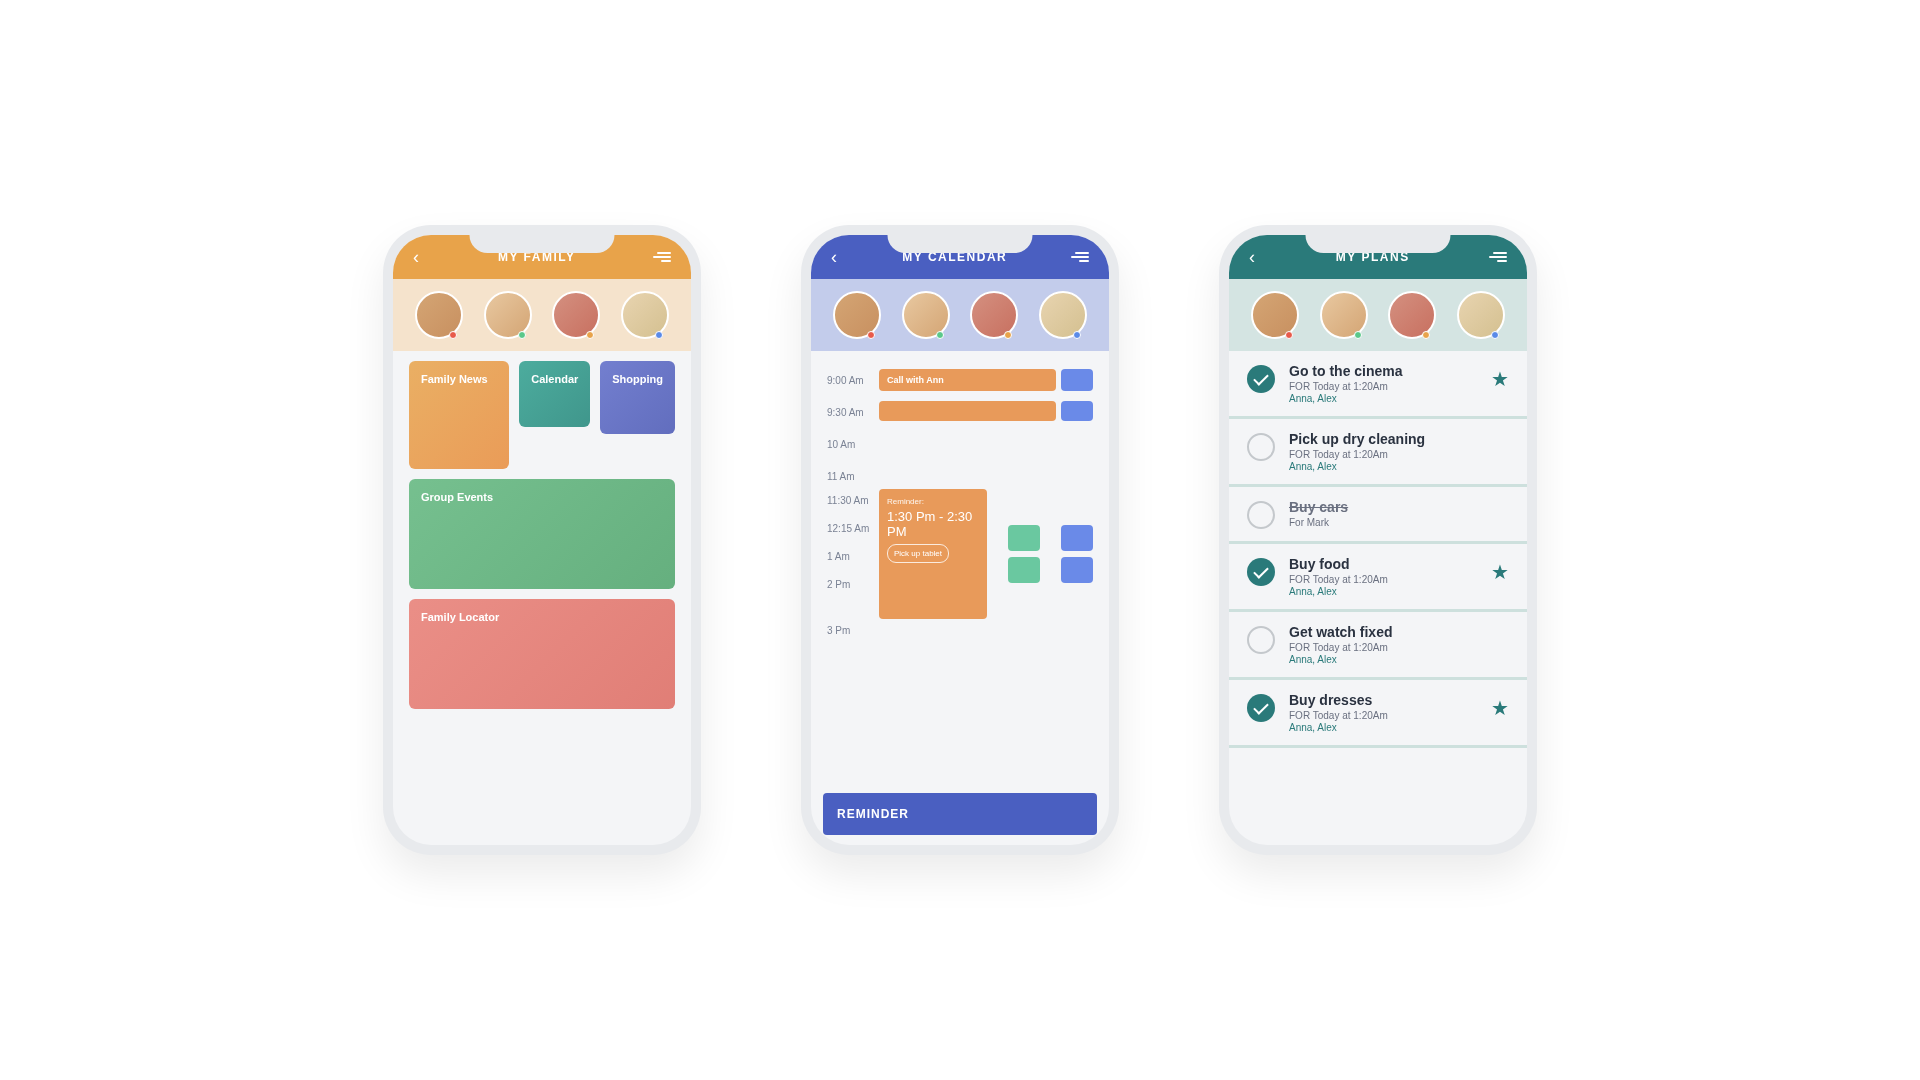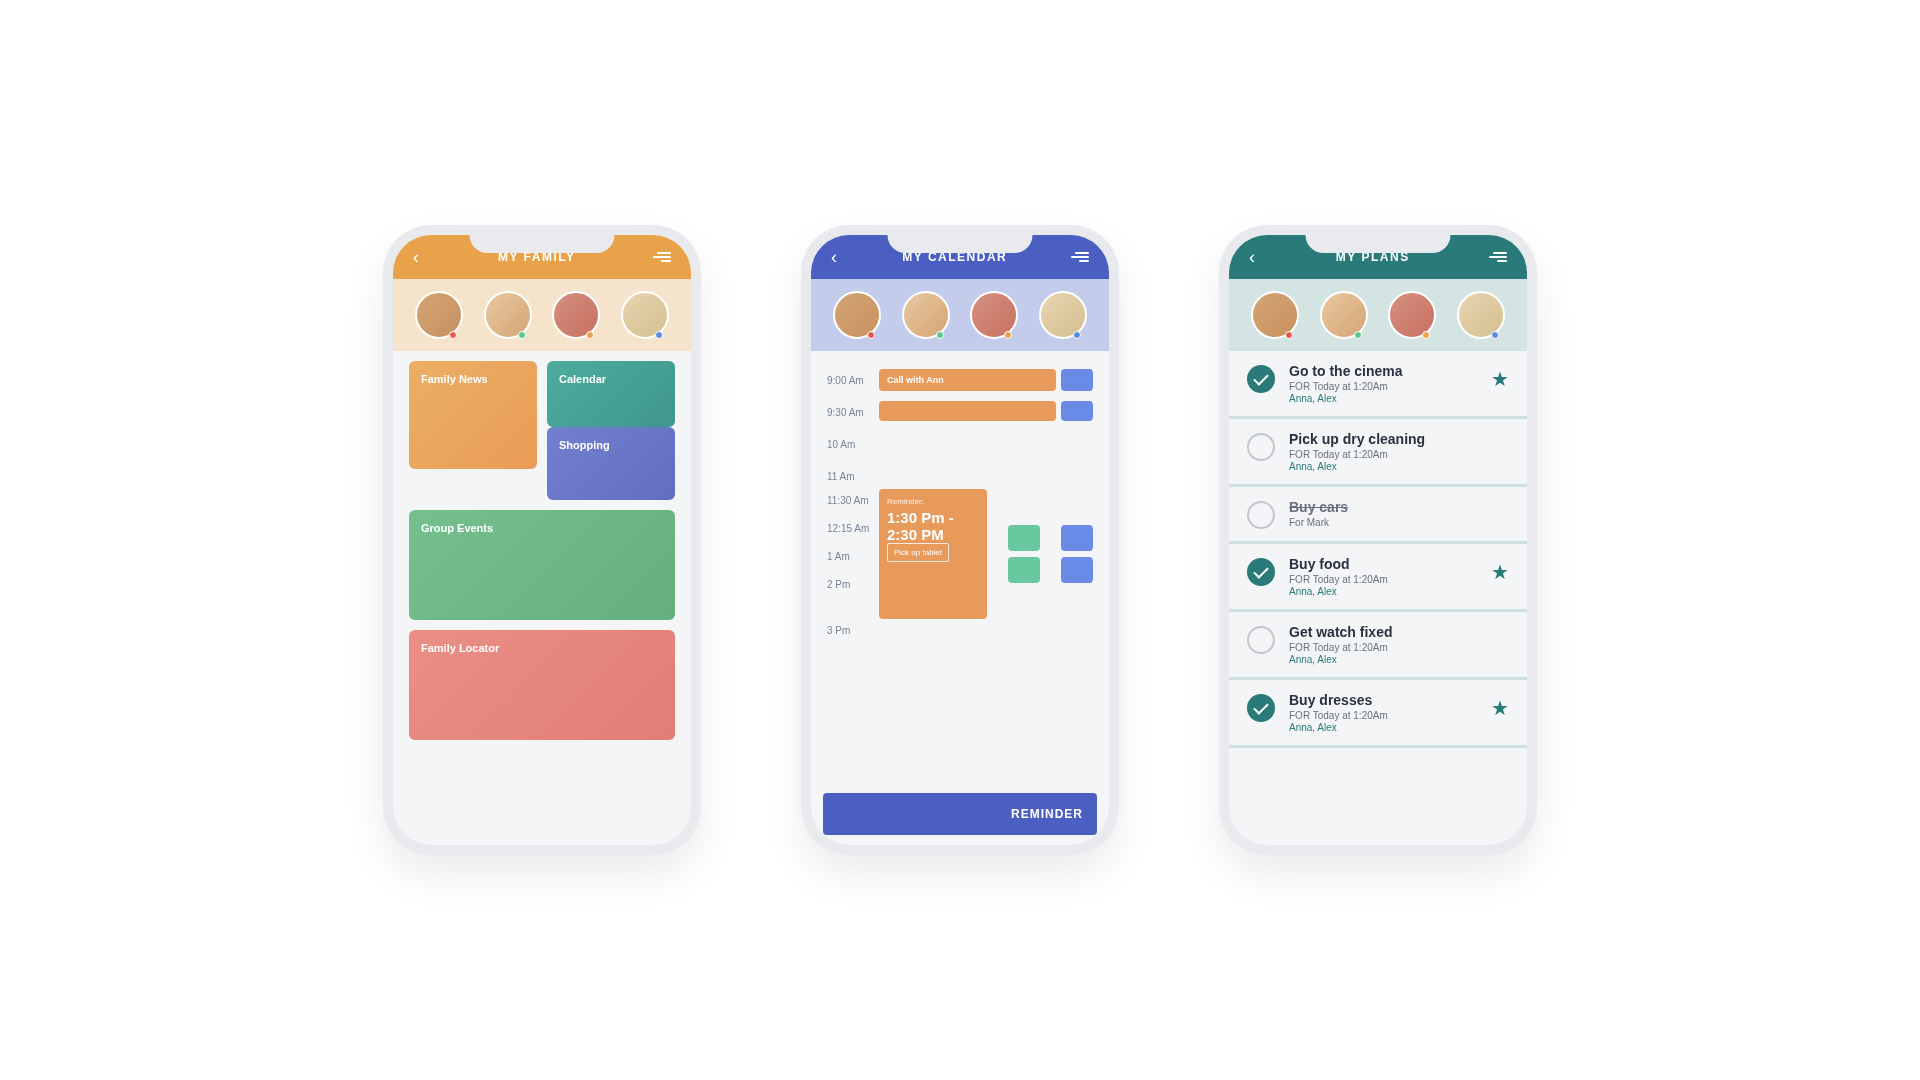--- a/index.html
+++ b/index.html
@@ -40,24 +40,24 @@
 .cal-body{padding:18px 16px;font-size:10px;color:#7a8294}
 .trow{display:flex;align-items:flex-start;margin-bottom:4px;min-height:28px}
 .tlabel{width:52px;font-size:10px;padding-top:6px}
 .tevents{flex:1;display:flex;gap:5px}
 .ev{border-radius:4px;padding:6px 8px;font-size:9px;color:#fff;font-weight:600}
 .ev-or{background:#e89a5a;flex:1}
 .ev-bl{background:#6a8ae8;width:32px}
 .ev-gr{background:#6ac8a0;width:32px}
 .ev-big{background:#e89a5a;padding:8px;border-radius:4px;color:#fff;font-size:8px;flex:1}
 .ev-big .sub{opacity:0.9;margin-bottom:3px}
-.ev-big .tm{font-weight:700;font-size:15px}
-.ev-big .btn{border:1px solid rgba(255,255,255,0.8);padding:4px 6px;border-radius:2px;display:inline-block;font-size:8px}
+.ev-big .tm{font-weight:400;margin-bottom:5px;font-size:13px}
+.ev-big .btn{border:1px solid rgba(255,255,255,0.8);padding:4px 6px;border-radius:9px;display:inline-block;font-size:8px}
 .sidecol{display:flex;flex-direction:column;gap:6px}
-.reminder-bar{position:absolute;bottom:10px;left:12px;right:12px;background:#4a5fc1;color:#fff;text-align:right;padding:14px;font-size:12px;font-weight:700;letter-spacing:1px;border-radius:4px}
+.reminder-bar{position:absolute;bottom:10px;left:12px;right:12px;background:#4a5fc1;color:#fff;text-align:left;padding:14px;font-size:12px;font-weight:700;letter-spacing:1px;border-radius:4px}
 .plans{padding:0}
 .plan{display:flex;align-items:flex-start;gap:14px;padding:12px 18px;border-bottom:3px solid #cde0dd}
 .chk{width:28px;height:28px;border-radius:50%;flex-shrink:0;display:flex;align-items:center;justify-content:center;margin-top:2px}
 .chk-on{background:#2a7a7a}
 .chk-on::after{content:'';width:12px;height:6px;border-left:2.5px solid #fff;border-bottom:2.5px solid #fff;transform:rotate(-45deg);margin-top:-3px}
 .chk-off{border:2px solid #c4c8cc}
 .plan-txt{flex:1}
 .plan-title{font-size:14px;font-weight:700;color:#2a3240;margin-bottom:2px}
 .plan-title.strike{text-decoration:line-through;color:#6a7080}
 .plan-sub{font-size:10px;color:#6a7080;margin-bottom:1px}
@@ -88,21 +88,21 @@
         </div>
       <div class="av">
           <span class="dot d-orange"></span>
         </div>
       <div class="av">
           <span class="dot d-blue"></span>
         </div>
     </div>
     <div class="tiles">
       <div class="tile tile-fn">Family News</div>
-      <div style="display:flex;flex-direction:column;">
+      <div style="display:flex;gap:10px">
         <div class="tile tile-cal">Calendar</div>
         <div class="tile tile-shop">Shopping</div>
       </div>
       <div class="tile tile-grp">Group Events</div>
       <div class="tile tile-loc">Family Locator</div>
     </div>
   </div>
 </div>
 
 <div class="phone">

